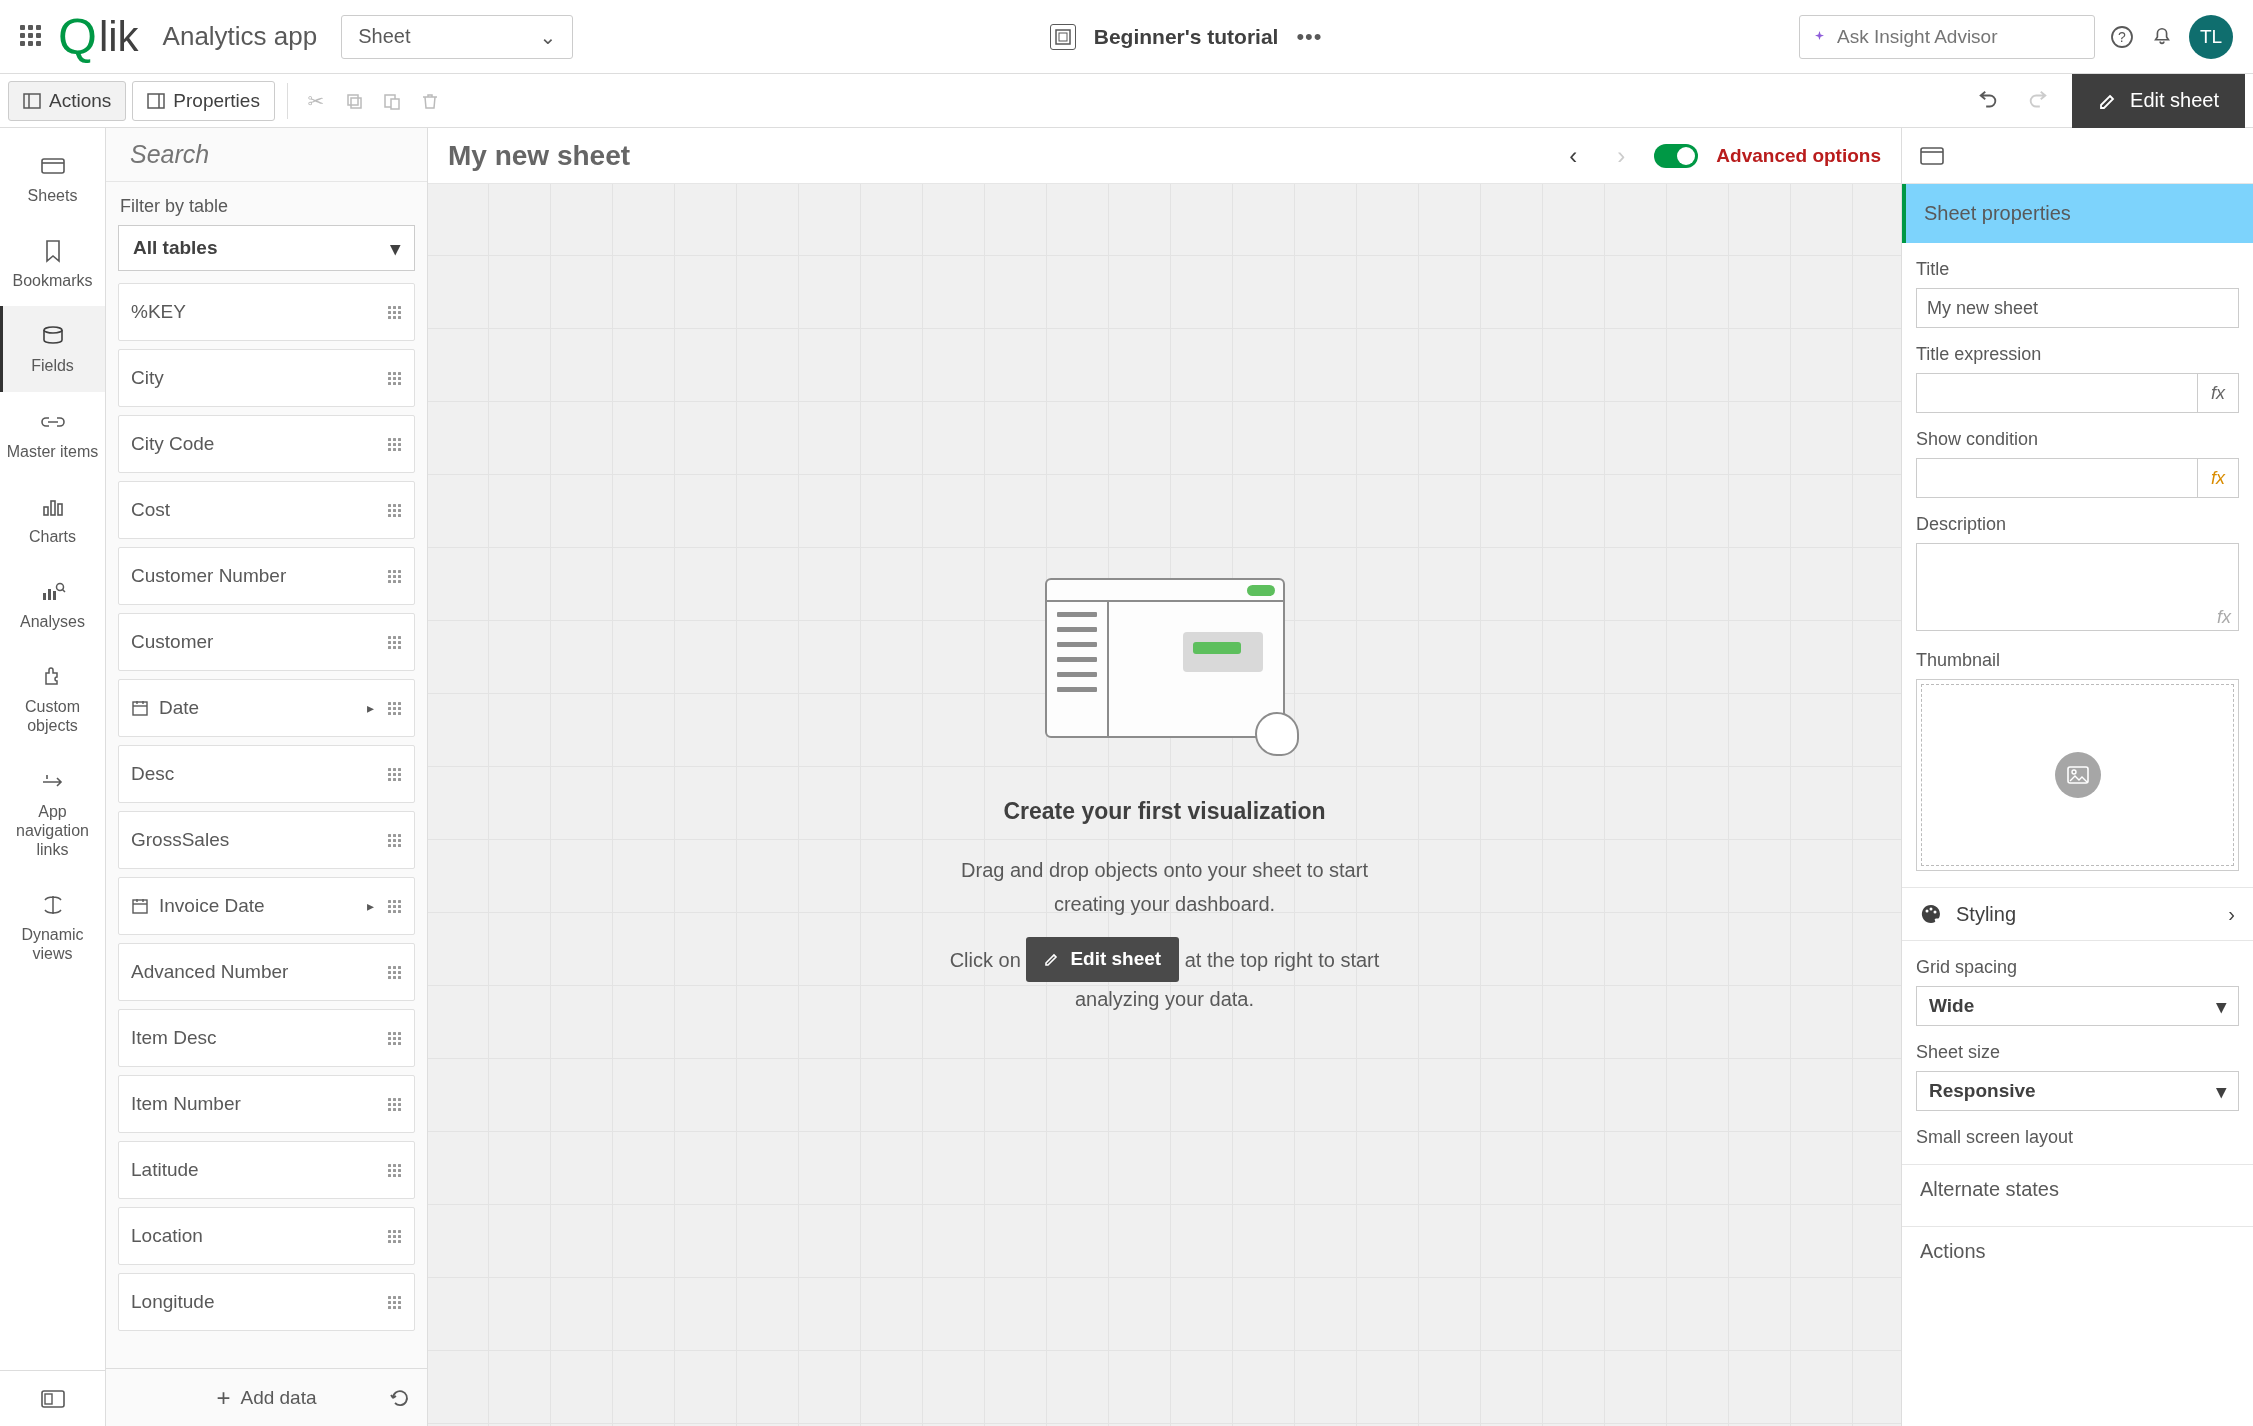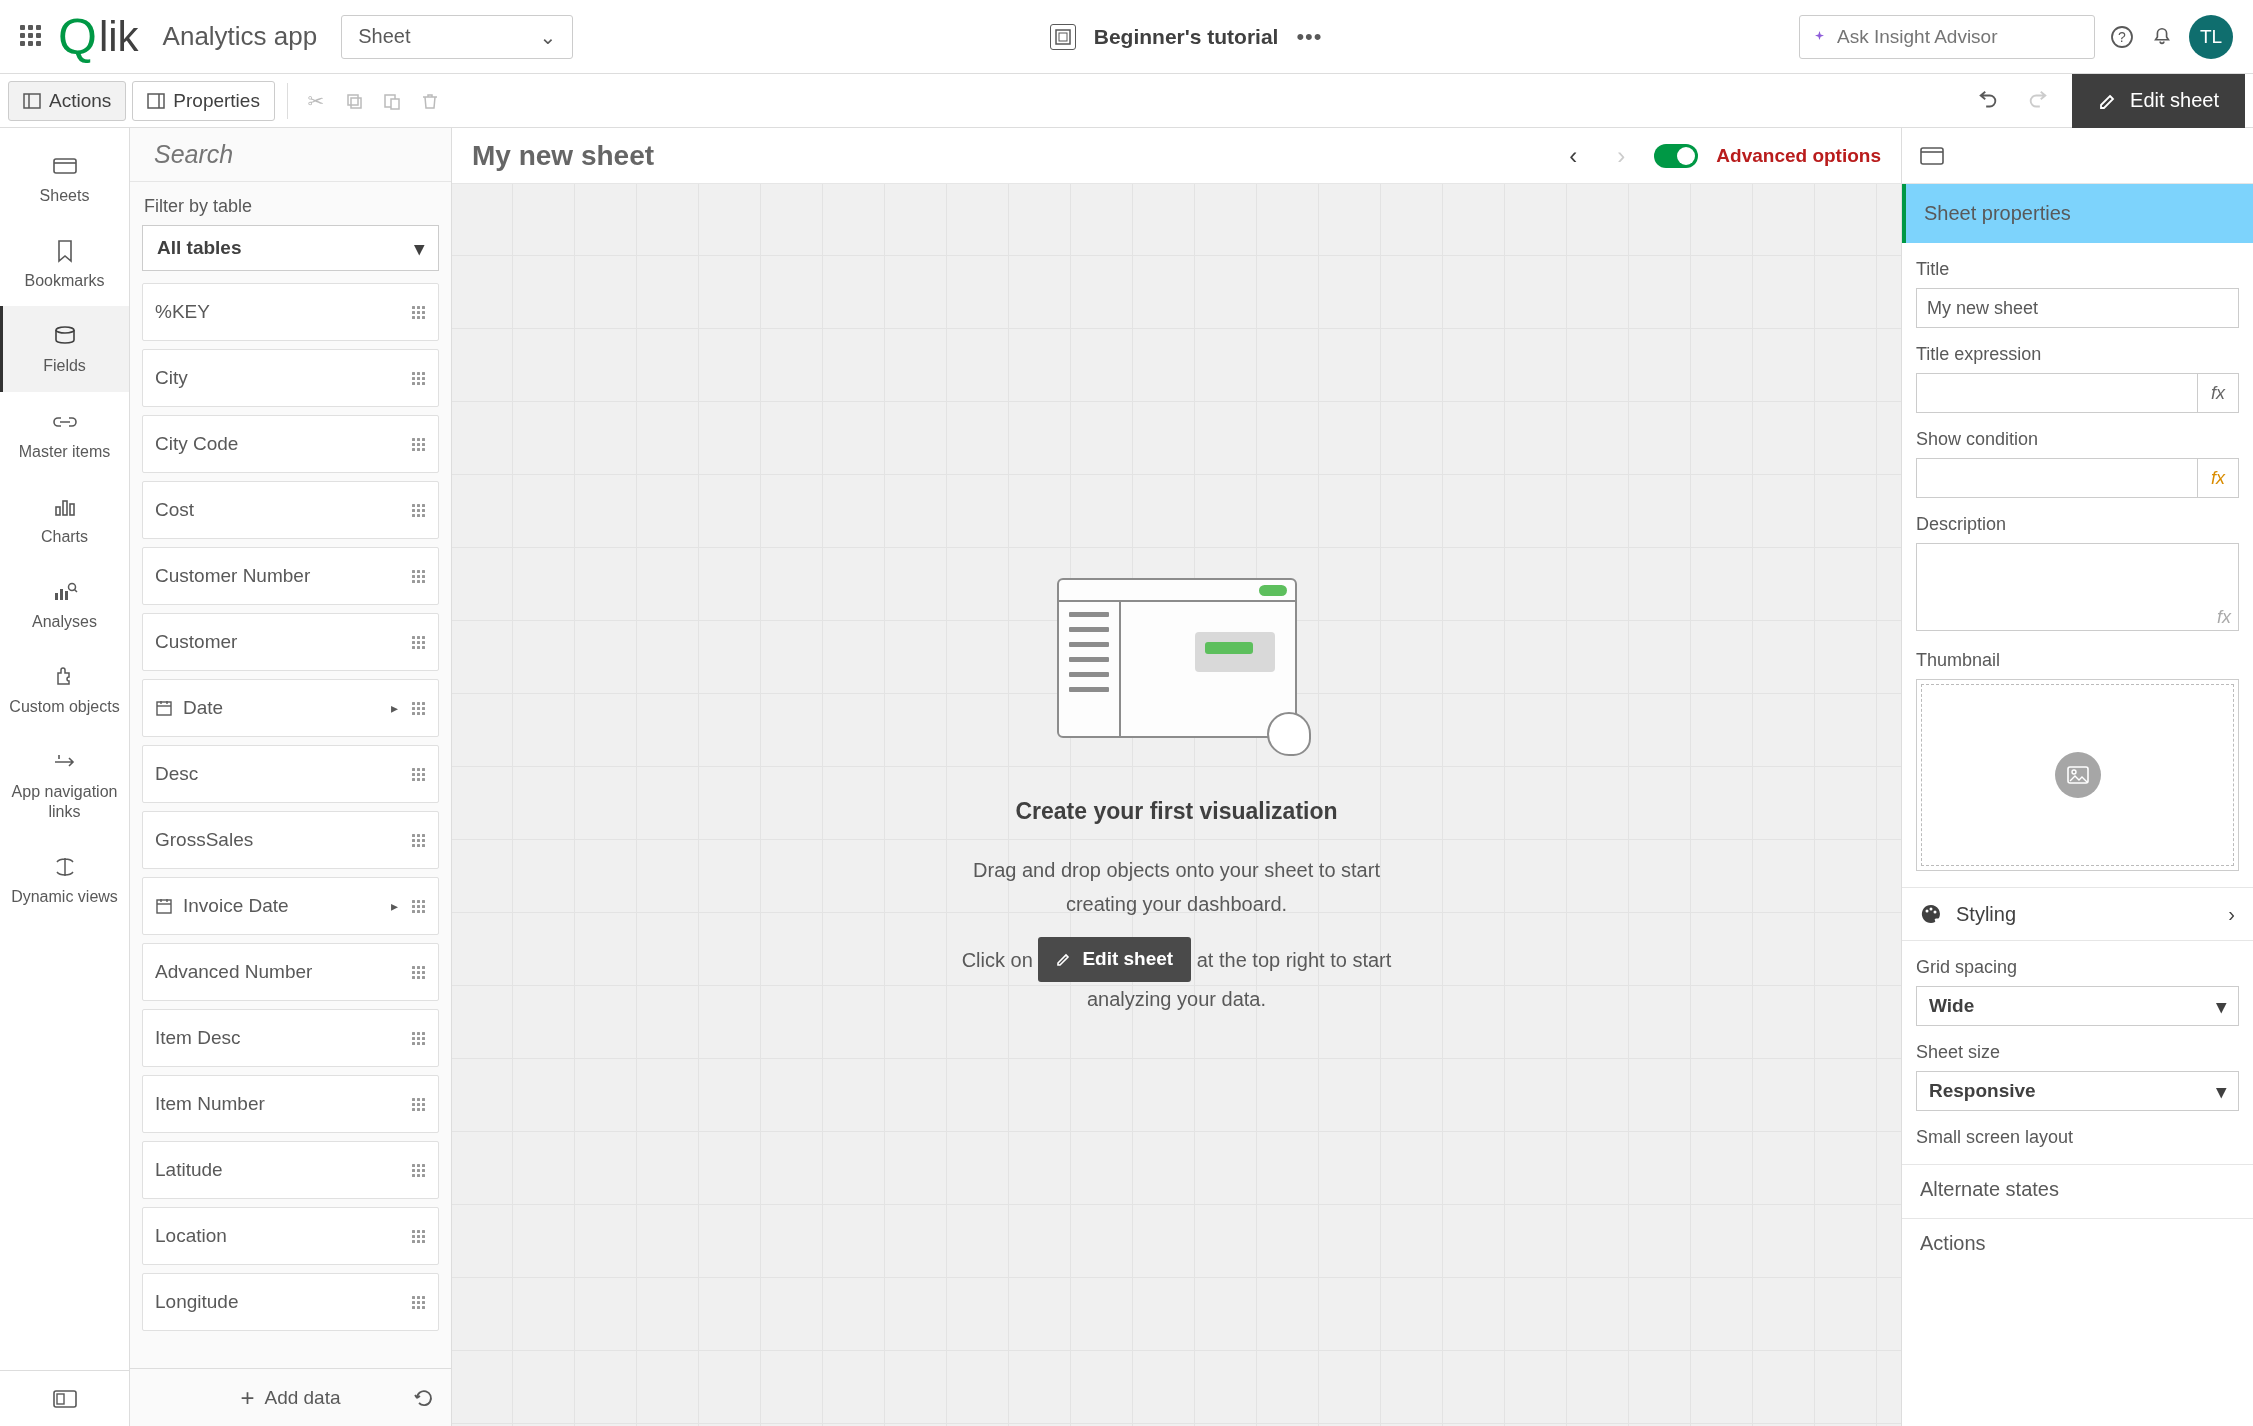--- a/index.html
+++ b/index.html
@@ -39,21 +39,21 @@
   .secondbar { height:54px; border-bottom:1px solid #ddd; display:flex; align-items:center; padding:0 8px; gap:6px;}
   .toggle-btn { height:40px; padding:0 14px; border:1px solid #ccc; border-radius:3px; display:flex; align-items:center; gap:8px; font-size:19px; cursor:pointer; background:#fff;}
   .toggle-btn.active { background:#f2f2f2;}
   .vsep { width:1px; height:36px; background:#ddd; margin:0 6px;}
   .tool-icon { width:32px; height:32px; color:#bbb; display:flex; align-items:center; justify-content:center; font-size:20px;}
   .secondbar-right { margin-left:auto; display:flex; align-items:center; gap:18px;}
   .edit-sheet-btn { height:54px; padding:0 26px; background:#3e3e3e; color:#fff; display:flex; align-items:center; gap:12px; font-size:20px; font-weight:500; cursor:pointer;}
   
   .layout { display:flex; height: calc(1426px - 74px - 54px);}
   
-  .rail { width:130px; border-right:1px solid #ddd; display:flex; flex-direction:column; padding-top:8px;}
+  .rail { width:106px; border-right:1px solid #ddd; display:flex; flex-direction:column; padding-top:8px;}
   .rail-item { display:flex; flex-direction:column; align-items:center; padding:16px 4px; gap:6px; font-size:16px; color:#595959; cursor:pointer; text-align:center; line-height:1.2;}
   .rail-item.active { background:#f2f2f2; border-left:3px solid #333; padding-left:1px;}
   .rail-icon { width:28px; height:28px; display:flex; align-items:center; justify-content:center;}
   .rail-footer { margin-top:auto; border-top:1px solid #ddd; height:56px; display:flex; align-items:center; justify-content:center;}
   
   .fields-panel { width:322px; border-right:1px solid #ddd; background:#fafafa; display:flex; flex-direction:column;}
   .search-row { height:54px; display:flex; align-items:center; padding:0 14px; gap:10px; border-bottom:1px solid #e6e6e6;}
   .search-row input { border:none; background:transparent; outline:none; font-size:25px; font-style:italic; color:#6d28d9; flex:1;}
   .filter-label { padding:14px 14px 8px; font-size:18px; color:#595959;}
   .table-dropdown { margin:0 12px 12px; height:46px; border:1px solid #ccc; background:#fff; display:flex; align-items:center; justify-content:space-between; padding:0 14px; font-size:19px; font-weight:600; cursor:pointer;}
@@ -110,21 +110,21 @@
   .fx-btn { width:42px; border:1px solid #ccc; display:flex; align-items:center; justify-content:center; font-style:italic; font-size:18px; cursor:pointer; color:#666;}
   .fx-btn.accent { color:#d98c00;}
   .prop-textarea { width:100%; height:88px; border:1px solid #ccc; padding:8px; font-size:18px; resize:none; position:relative;}
   .textarea-wrap { position:relative;}
   .textarea-fx { position:absolute; right:8px; bottom:6px; font-style:italic; color:#aaa; font-size:18px;}
   .thumb-box { border:1px solid #ccc; height:192px; display:flex; align-items:center; justify-content:center; background:#fff; position:relative; padding:4px;}
   .thumb-inner { border:1px dashed #bbb; flex:1; height:100%; display:flex; align-items:center; justify-content:center;}
   .thumb-circle { width:46px; height:46px; border-radius:50%; background:#a6a6a6; display:flex; align-items:center; justify-content:center; color:#fff;}
   .styling-row { height:54px; border-top:1px solid #e6e6e6; border-bottom:1px solid #e6e6e6; margin:16px -14px 0; padding:0 18px; display:flex; align-items:center; gap:14px; font-size:20px; cursor:pointer;}
   .prop-select { width:100%; height:40px; border:1px solid #ccc; background:#fff; display:flex; align-items:center; justify-content:space-between; padding:0 12px; font-size:19px; font-weight:600; cursor:pointer;}
-  .collapsed-section { height:50px; border-top:1px solid #e6e6e6; margin:4px -14px; padding:0 18px; display:flex; align-items:center; font-size:20px; color:#595959; cursor:pointer;}
+  .collapsed-section { height:50px; border-top:1px solid #e6e6e6; margin:12px -14px; padding:0 18px; display:flex; align-items:center; font-size:20px; color:#595959; cursor:pointer;}
   svg { display:block;}
 </style>
 </head>
 <body>
 
 <div class="topbar">
   <div class="app-grid-icon">
     <div></div>
       <div></div>
       <div></div>

